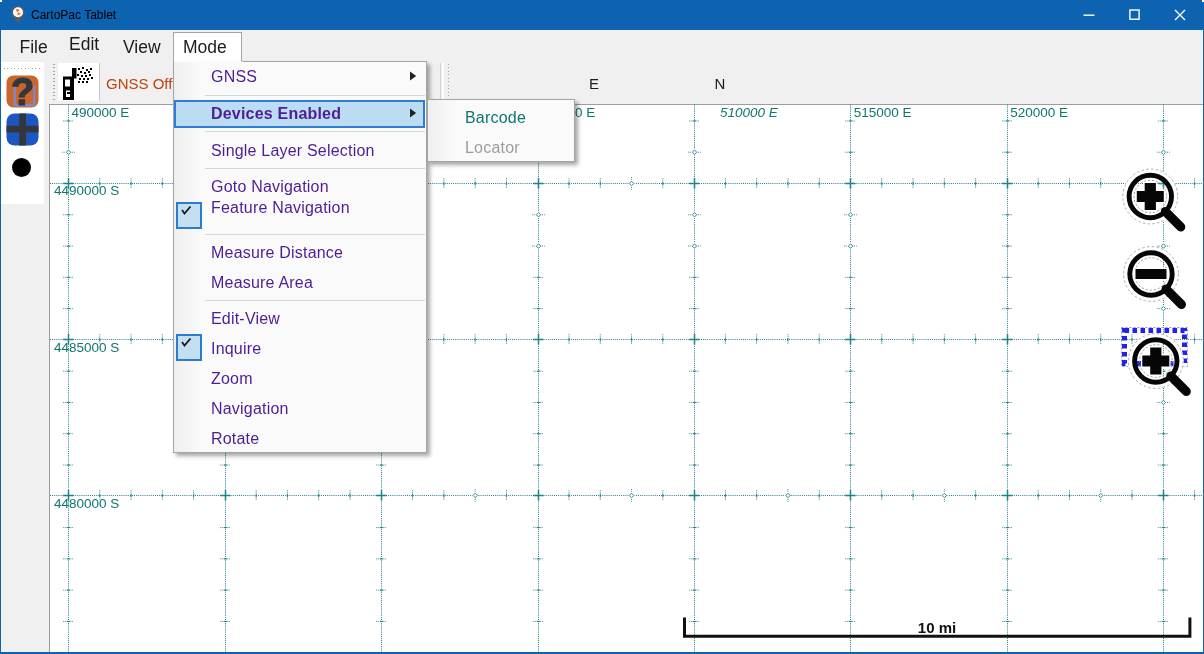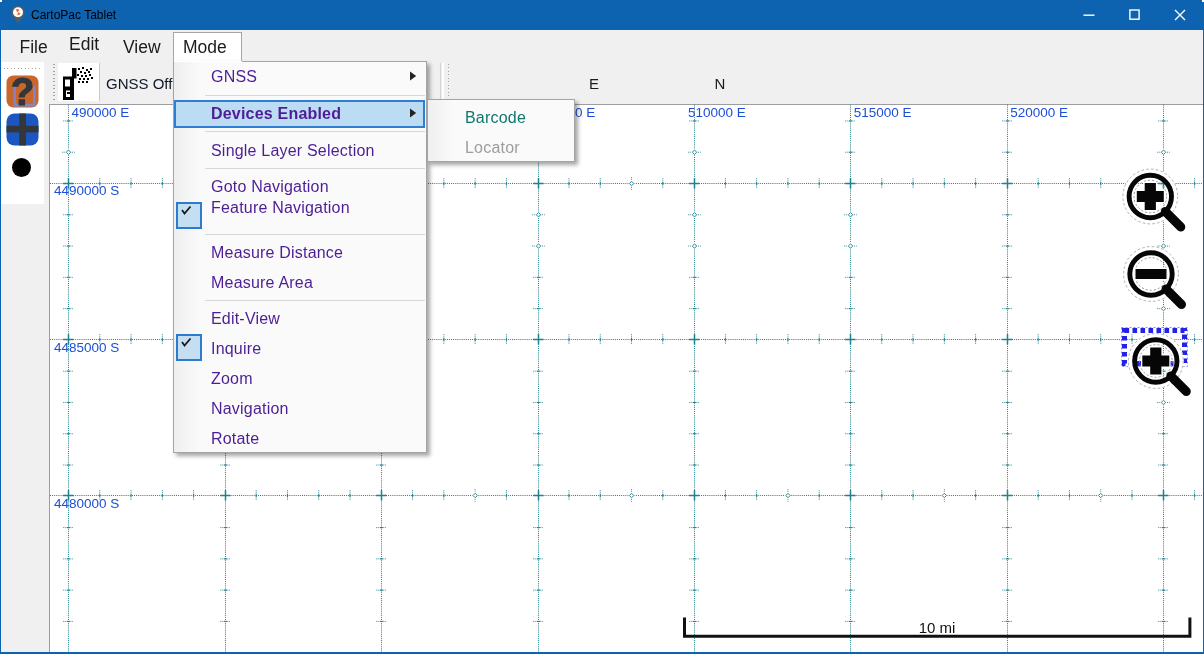--- a/index.html
+++ b/index.html
@@ -521,31 +521,31 @@
 <circle cx="1155.8" cy="361.0" r="25.3" fill="none" stroke="white" stroke-width="5.5"></circle>
 <line x1="1170.8" y1="376.0" x2="1186.3" y2="391.5" stroke="white" stroke-width="13" stroke-linecap="round"></line>
 <circle cx="1155.8" cy="361.0" r="27.4" fill="none" stroke="#b0b0b0" stroke-width="1" stroke-dasharray="2.6 2.2"></circle>
 <circle cx="1155.8" cy="361.0" r="21.2" fill="none" stroke="#060606" stroke-width="4.9"></circle>
 <circle cx="1155.8" cy="361.0" r="16.3" fill="none" stroke="#9a9a9a" stroke-width="1" stroke-dasharray="2.2 1.9"></circle>
 <line x1="1170.8" y1="376.0" x2="1186.3" y2="391.5" stroke="#060606" stroke-width="9" stroke-linecap="round"></line>
 <path d="M 1150.2 347.5 H 1161.3999999999999 V 355.4 H 1169.3 V 366.6 H 1161.3999999999999 V 374.5 H 1150.2 V 366.6 H 1142.3 V 355.4 H 1150.2 Z" fill="#060606" stroke="white" stroke-width="2.6" paint-order="stroke"></path>
 <path d="M 684.5 617.5 V 636.3 H 1189.9 V 617.5" fill="none" stroke="#111" stroke-width="3"></path>
 </svg>
 
-<div class="abs" style="left:0;top:0;width:1204px;height:654px;color:#1d4ed8;font-size:13.5px;">
+<div class="abs" style="left:0;top:0;width:1204px;height:654px;color:#0f766e;font-size:13.5px;">
   <div class="abs" style="left:71.5px;top:105.3px;">490000 E</div>
   <div class="abs" style="left:537.5px;top:105.3px;">505000 E</div>
-  <div class="abs" style="left:688px;top:105.3px;">510000 E</div>
+  <div class="abs" style="left:720px;top:105.3px;font-style:italic;">510000 E</div>
   <div class="abs" style="left:853.7px;top:105.3px;">515000 E</div>
   <div class="abs" style="left:1010.3px;top:105.3px;">520000 E</div>
   <div class="abs" style="left:54px;top:182.6px;">4490000 S</div>
   <div class="abs" style="left:54px;top:339.9px;">4485000 S</div>
   <div class="abs" style="left:54px;top:495.9px;">4480000 S</div>
 </div>
-<div class="abs" style="left:902px;top:618.5px;width:70px;text-align:center;font-size:15px;font-weight:normal;color:#111;">10&nbsp;mi</div>
+<div class="abs" style="left:902px;top:618.5px;width:70px;text-align:center;font-size:15px;font-weight:bold;color:#111;">10&nbsp;mi</div>
 
 <div class="abs" style="left:0;top:0;width:1204px;height:30px;background:#0d63b0;"></div>
 <svg class="abs" style="left:10px;top:5px;" width="16" height="20" viewBox="0 0 16 20">
   <path d="M8 1 C4.1 1 1.4 3.8 1.4 7.3 C1.4 10 3.3 12.2 5 14.2 L8 18 L11 14.2 C12.7 12.2 14.6 10 14.6 7.3 C14.6 3.8 11.9 1 8 1 Z" fill="#585d63"></path>
   <circle cx="8" cy="7.3" r="5" fill="#fff"></circle>
   <path d="M5.5 4.6 a3.4 3.4 0 0 1 4 .4 l-2 2.4 z" fill="#e8703a"></path>
   <path d="M10.6 8.2 a3 3 0 0 1 -3.4 2 l1 -3 z" fill="#e8703a"></path>
 </svg>
 <div class="abs" style="left:31px;top:7.5px;color:#000000;font-size:12px;">CartoPac Tablet</div>
 <svg class="abs" style="left:1066px;top:0;" width="138" height="30" viewBox="0 0 138 30">
@@ -583,21 +583,21 @@
       <rect x="21" y="15" width="2" height="2"></rect>
       <rect x="25" y="15" width="2" height="2"></rect>
     <rect x="29" y="15" width="2" height="2"></rect>
       <rect x="24" y="18" width="2" height="2"></rect>
       <rect x="32" y="5" width="2" height="2"></rect>
       <rect x="33" y="14" width="2" height="2"></rect>
       <rect x="20" y="18" width="2" height="2"></rect>
       <rect x="28" y="18" width="2" height="2"></rect>
   </g>
 </svg>
-<div class="abs" style="left:106px;top:74.5px;font-size:15px;color:#0f172a;">GNSS Off</div>
+<div class="abs" style="left:106px;top:74.5px;font-size:15px;color:#c2410c;">GNSS Off</div>
 <div class="abs" style="left:440px;top:63px;width:1px;height:37px;background:#d4d4d4;"></div>
 <div class="abs" style="left:442px;top:63px;width:2px;height:37px;background:#fdfdfd;"></div>
 <div class="abs" style="left:447.5px;top:64px;width:1.5px;height:36px;background-image:repeating-linear-gradient(#a3a3a3 0 1px,transparent 1px 3.5px);"></div>
 <div class="abs" style="left:589px;top:75px;font-size:15px;color:#1b1b1b;">E</div>
 <div class="abs" style="left:714.5px;top:75px;font-size:15px;color:#1b1b1b;">N</div>
 
 <div class="abs" style="left:1px;top:62px;width:43px;height:142px;background:#fff;"></div>
 <div class="abs" style="left:4px;top:67.5px;width:38px;height:1.5px;background-image:repeating-linear-gradient(90deg,#a3a3a3 0 1px,transparent 1px 3.5px);"></div>
 <svg class="abs" style="left:5.5px;top:74.5px;" width="33" height="33" viewBox="0 0 33 33">
   <rect x="0.5" y="0.5" width="32" height="32" rx="7" fill="#c8662b"></rect>

